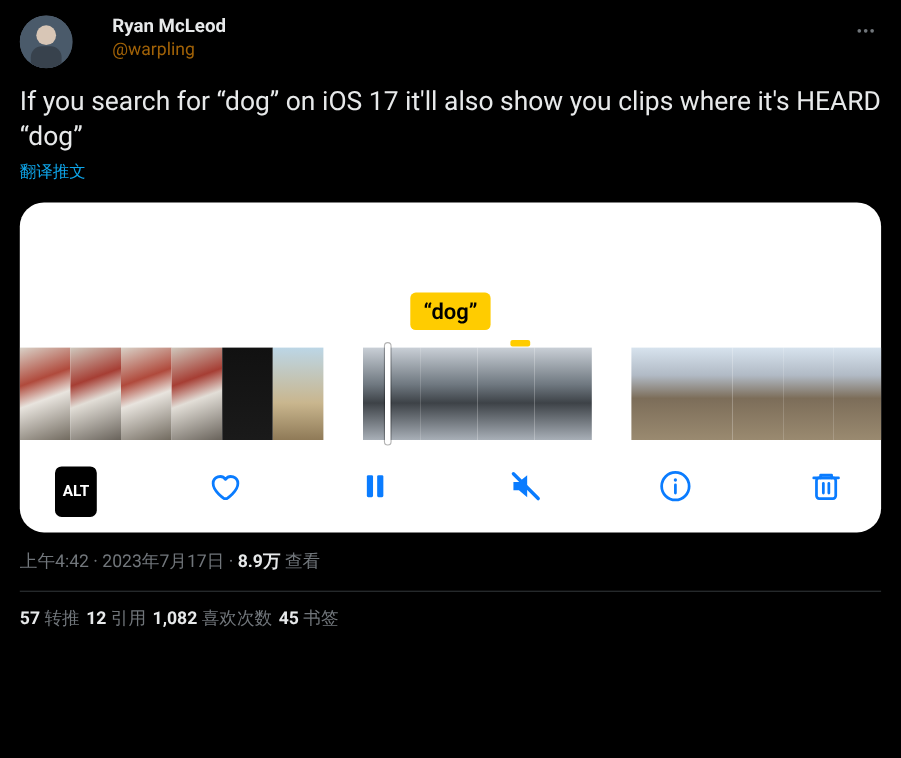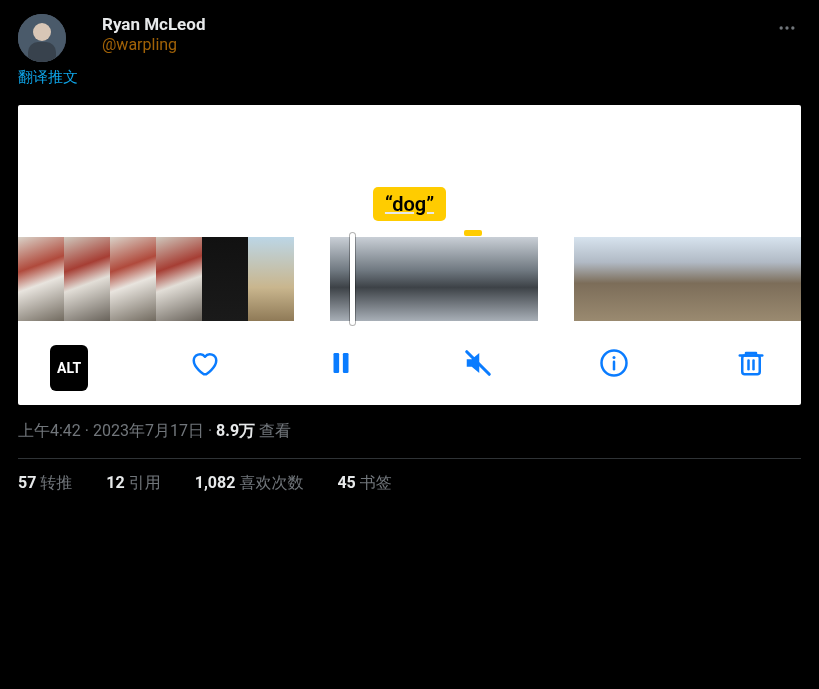--- a/index.html
+++ b/index.html
@@ -48,24 +48,23 @@
   }
   .translate {
     margin-top: 6px;
     font-size:15px;
     color:#0ea5e9;
   }
   .media {
     margin-top: 18px;
     width: 100%;
     background:#fff;
-    border-radius: 2px;
+    border-radius: 22px;
     overflow:hidden;
     position:relative;
-    text-decoration:underline;
   }
   .media-inner {
     display:flex;
     flex-direction:column;
   }
   .spacer-top { height: 82px; }
   .bubble-row {
     display:flex;
     justify-content:center;
     padding-bottom: 16px;
@@ -155,21 +154,21 @@
     color:#71767b;
   }
   .meta .bold { color:#e7e9ea; font-weight:700; }
   .divider {
     height:1px;
     background:#2f3336;
     margin: 16px 0 14px 0;
   }
   .stats {
     display:flex;
-    gap: 34px;
+    gap: 6px;
     font-size:16px;
     color:#71767b;
   }
   .stats .num { color:#e7e9ea; font-weight:700; margin-right:4px;}
 </style>
 </head>
 <body>
 
 <div class="tweet">
   <div class="header">
@@ -186,20 +185,21 @@
     </div>
     <div class="more">
       <svg viewBox="0 0 24 24" fill="currentColor">
           <circle cx="5" cy="12" r="2"></circle>
           <circle cx="12" cy="12" r="2"></circle>
           <circle cx="19" cy="12" r="2"></circle>
         </svg>
     </div>
   </div>
 
+  <div class="body-text">If you search for “dog” on iOS 17 it'll also show you clips where it's HEARD “dog”</div>
   <div class="translate">翻译推文</div>
 
   <div class="media">
     <div class="media-inner">
       <div class="spacer-top"></div>
       <div class="bubble-row">
         <div class="bubble">“dog”</div>
       </div>
       <div class="scrub-marker"></div>
       <div class="clips">

